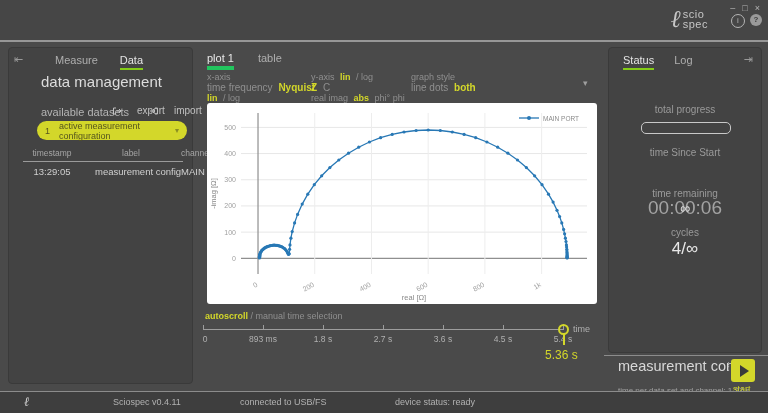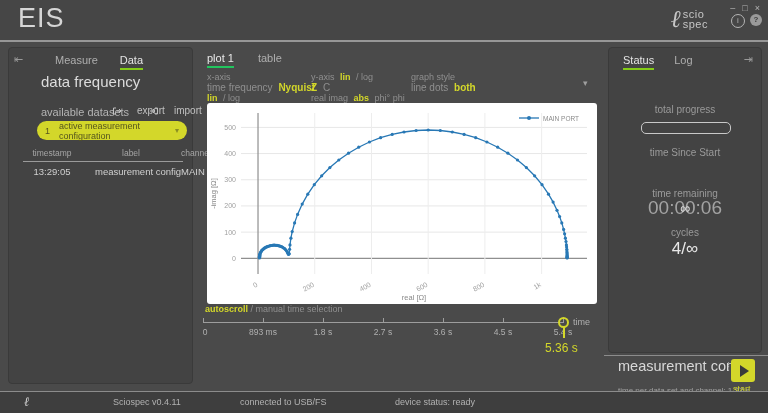--- a/index.html
+++ b/index.html
@@ -24,21 +24,21 @@
 
   
   .panel{background:#434343;border:1px solid #3a3a3a;border-radius:4px;box-sizing:border-box;}
   .left-panel{left:8px;top:47px;width:185px;height:337px;}
   .right-panel{left:608px;top:47px;width:154px;height:306px;}
 
   .dim{color:#8f8f8f;}
   .accent{color:#d3d72a;}
   .tab{font-size:11px;color:#aeaeae;padding-bottom:2px;cursor:pointer;}
   .tab.active{color:#e4e4e4;border-bottom:2px solid #84cc16;}
-  .tab.active-gray{color:#e8e8e8;border-bottom:2px solid #22c55e;}
+  .tab.active-gray{color:#e8e8e8;border-bottom:4px solid #22c55e;}
 
   
   .collapse-icon{left:5px;top:5px;color:#999;font-size:11px;}
   .lp-tabs{left:46px;top:6px;display:flex;gap:22px;}
   .lp-heading{left:32px;top:25px;font-size:15px;color:#dcdcdc;}
   .lp-datasets{left:32px;top:58px;font-size:11px;color:#b4b4b4;}
   .mini-btn{display:flex;align-items:center;gap:15px;font-size:10px;color:#c0c0c0;cursor:pointer;}
   .export-btn{left:103px;top:57px;}
   .import-btn{left:140px;top:57px;}
   .mini-btn svg{display:block;}
@@ -59,21 +59,21 @@
   .cfg .row2{font-size:10px;}
   .cfg-x{left:207px;top:72px;}
   .cfg-y{left:311px;top:72px;}
   .cfg-g{left:411px;top:72px;}
   .cfg b{font-weight:bold;}
   .cfg .sp{margin-left:3px;}
   .cfg-caret{left:583px;top:78px;color:#9f9f9f;font-size:9px;}
   .chart-box{left:207px;top:103px;width:390px;height:201px;background:#ffffff;border-radius:3px;}
 
   
-  .timeline{left:203px;top:304px;width:395px;height:50px;}
+  .timeline{left:203px;top:311px;width:395px;height:50px;}
   .tl-mode{position:absolute;left:2px;top:0;font-size:9px;}
   .tl-track{position:absolute;left:0;top:18px;width:360px;height:1px;background:#9d9d9d;}
   .tl-tick{position:absolute;top:14px;width:1px;height:5px;background:#9d9d9d;}
   .tl-lab{position:absolute;top:23px;font-size:8.5px;color:#b0b0b0;transform:translateX(-50%);white-space:nowrap;}
   .tl-handle{position:absolute;left:355px;top:13px;width:7px;height:7px;border:2.5px solid #d3d72a;
     border-radius:50%;background:transparent;cursor:pointer;}
   .tl-stem{position:absolute;left:360px;top:23px;width:1.5px;height:11px;background:#d3d72a;}
   .tl-time{position:absolute;left:370px;top:13px;font-size:9px;color:#b0b0b0;}
   .tl-value{position:absolute;left:342px;top:37px;font-size:12px;color:#d3d72a;}
 
@@ -104,21 +104,20 @@
   .statusbar{left:0;top:392px;width:768px;height:21px;background:#3e3e3e;}
   .sb-item{position:absolute;top:5px;font-size:9px;color:#b2b2b2;white-space:nowrap;}
   .sb-glyph{left:24px;top:2px;font-family:"DejaVu Serif",serif;font-style:italic;font-size:13px;color:#cfcfcf;}
 </style>
 </head>
 <body>
 
 <div class="app">
 
   <div class="abs topbar">
-    <div class="abs app-title">EIS</div>
     <div class="abs brand">
       <span class="brand-glyph">ℓ</span>
       <span class="brand-stack">
         <span>scio</span><br>
         <span>spec</span>
       </span>
     </div>
     <div class="abs winctl">
       <span>–</span>
       <span>□</span>
@@ -130,21 +129,21 @@
     </div>
   </div>
   <div class="abs top-sep"></div>
 
   <div class="abs panel left-panel">
     <span class="abs collapse-icon">⇤</span>
     <div class="abs lp-tabs">
       <span class="tab">Measure</span>
       <span class="tab active">Data</span>
     </div>
-    <div class="abs lp-heading">data frequency</div>
+    <div class="abs lp-heading">data management</div>
     <div class="abs lp-datasets">available datasets</div>
 
     <div class="abs mini-btn export-btn">
       <svg width="10" height="10" viewBox="0 0 10 10">
         <path d="M4 2 H1.5 V8 H4 M4.5 5 H9 M7 3 L9 5 L7 7" stroke="#c0c0c0" stroke-width="1" fill="none"></path>
       </svg>
       <span>export</span>
     </div>
     <div class="abs mini-btn import-btn">
       <svg width="10" height="10" viewBox="0 0 10 10">

